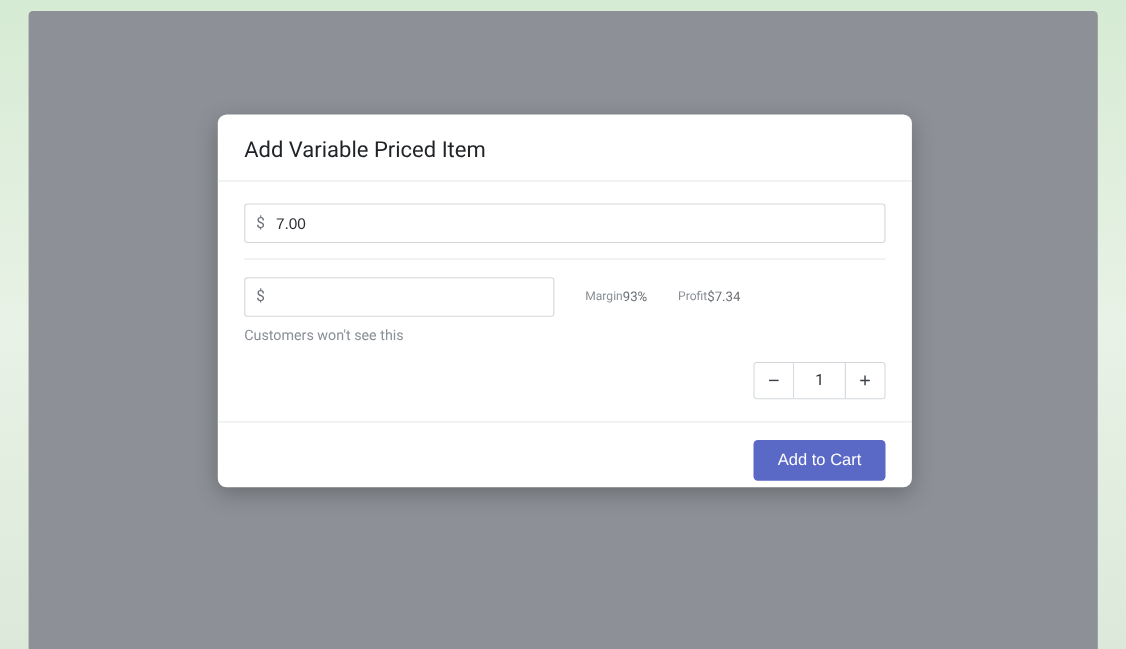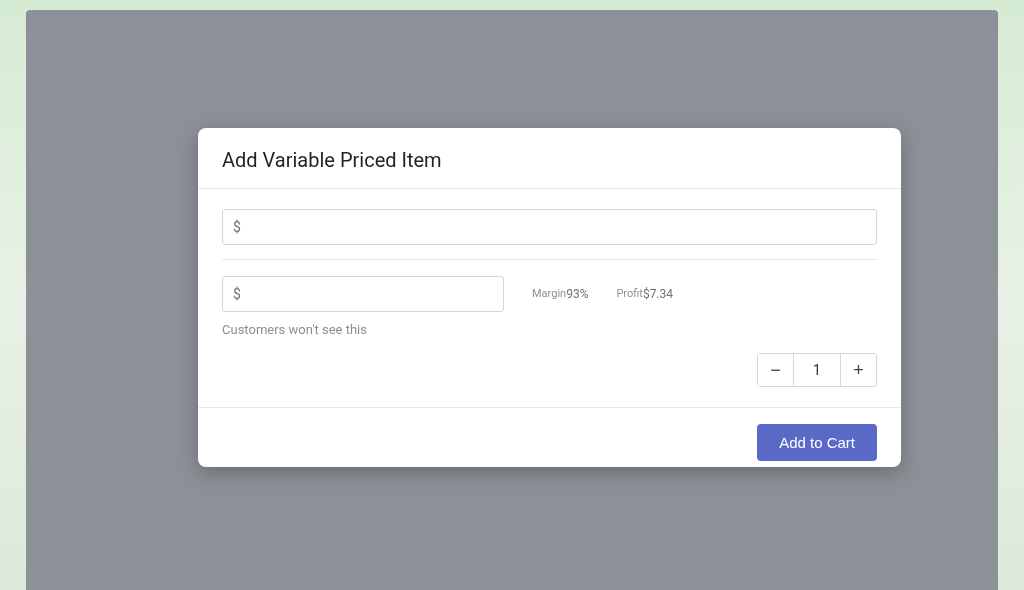--- a/index.html
+++ b/index.html
@@ -20,22 +20,22 @@
       left: 26px;
       top: 10px;
       width: 972px;
       height: 590px;
       background: #8d9197;
       border-radius: 4px;
     }
     .modal {
       position: absolute;
       left: 198px;
-      top: 128px;
-      width: 703px;
+      top: 104px;
+      width: 631px;
       background: #ffffff;
       border-radius: 8px;
       box-shadow: 0 6px 20px rgba(0,0,0,0.25);
     }
     .modal-header {
       padding: 20px 24px 16px 24px;
       border-bottom: 1px solid #e6e8ea;
     }
     .modal-title {
       font-size: 20px;
@@ -185,20 +185,21 @@
   <div class="modal-header">
     <div class="modal-title">Add Variable Priced Item</div>
   </div>
 
   <div class="modal-body">
 
 
     <div class="field-row">
       <div class="money-wrap">
         <span class="currency">$</span>
+        <input type="text" class="money-input" value="7.00" style="">
       </div>
     </div>
 
     <div class="divider"></div>
 
 
     <div class="cost-row">
       <div class="cost-input-wrap">
         <div class="money-wrap">
           <span class="currency">$</span>

